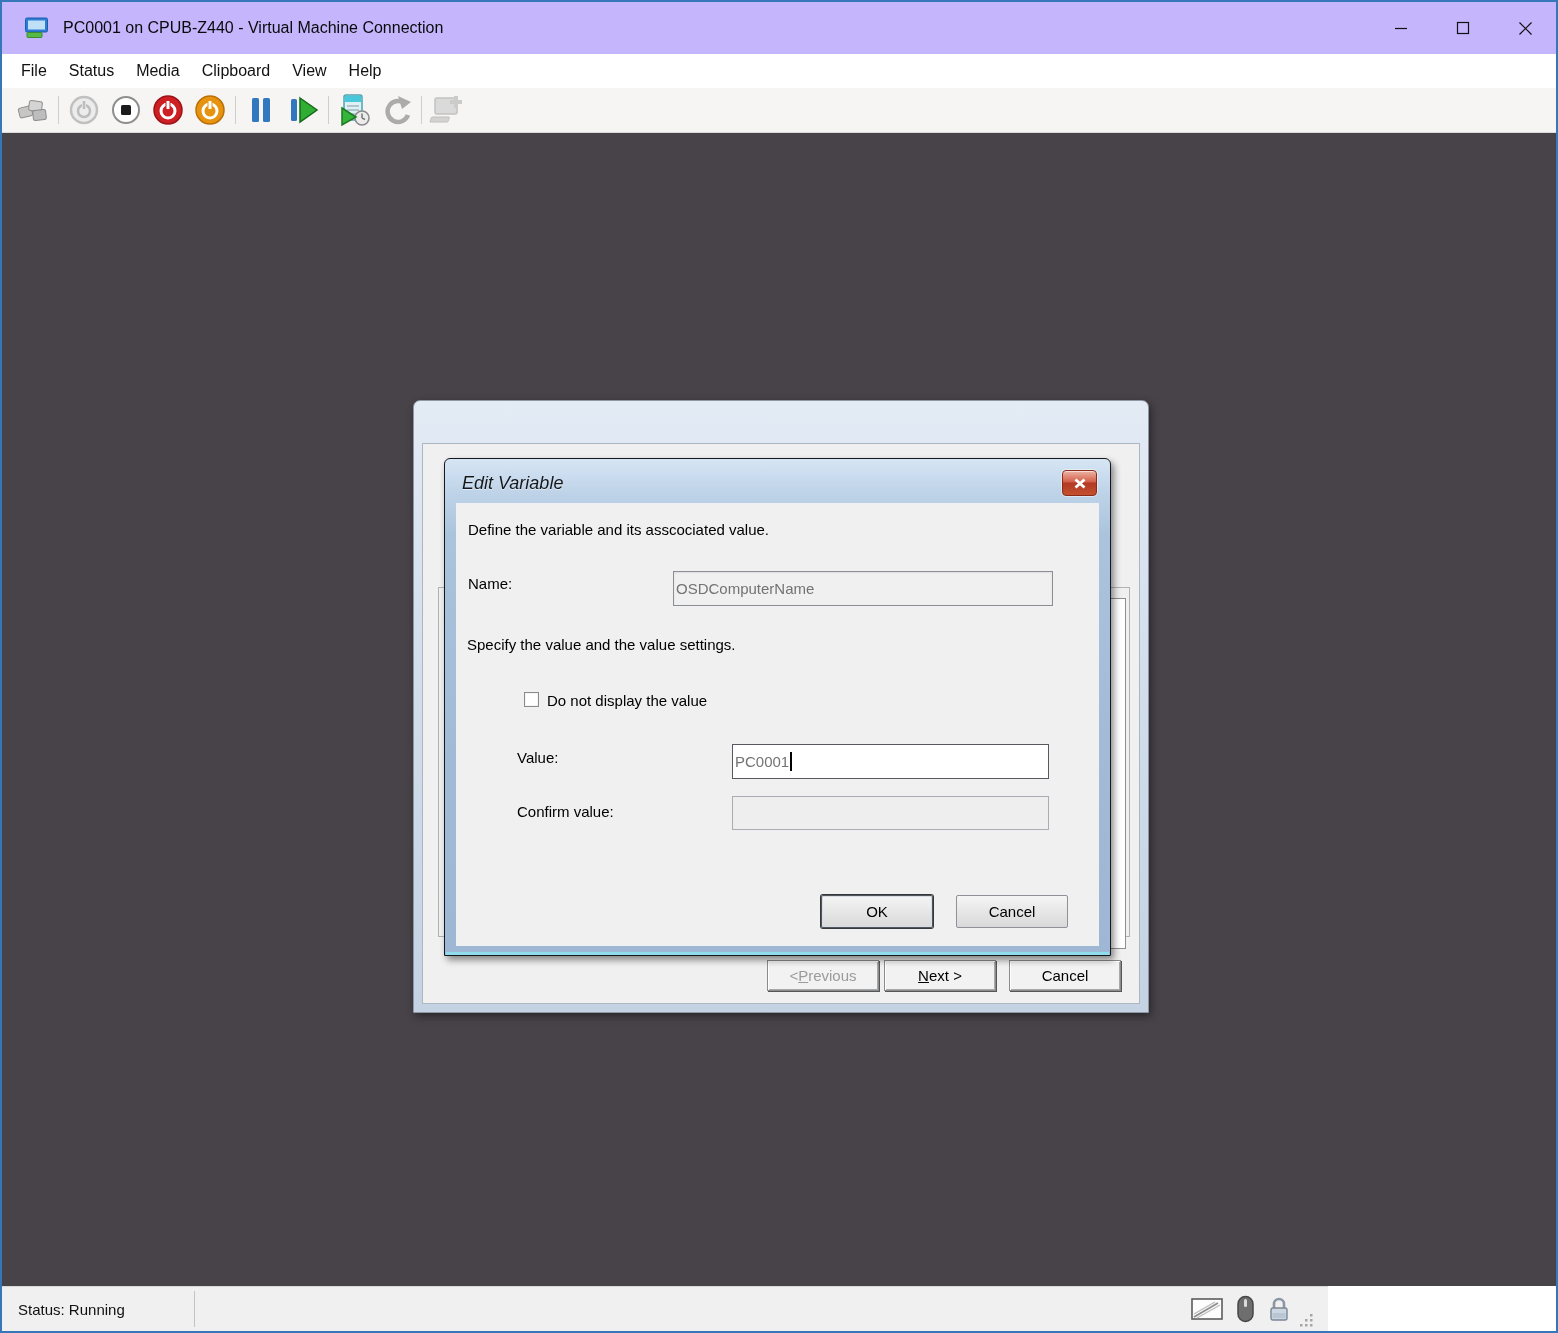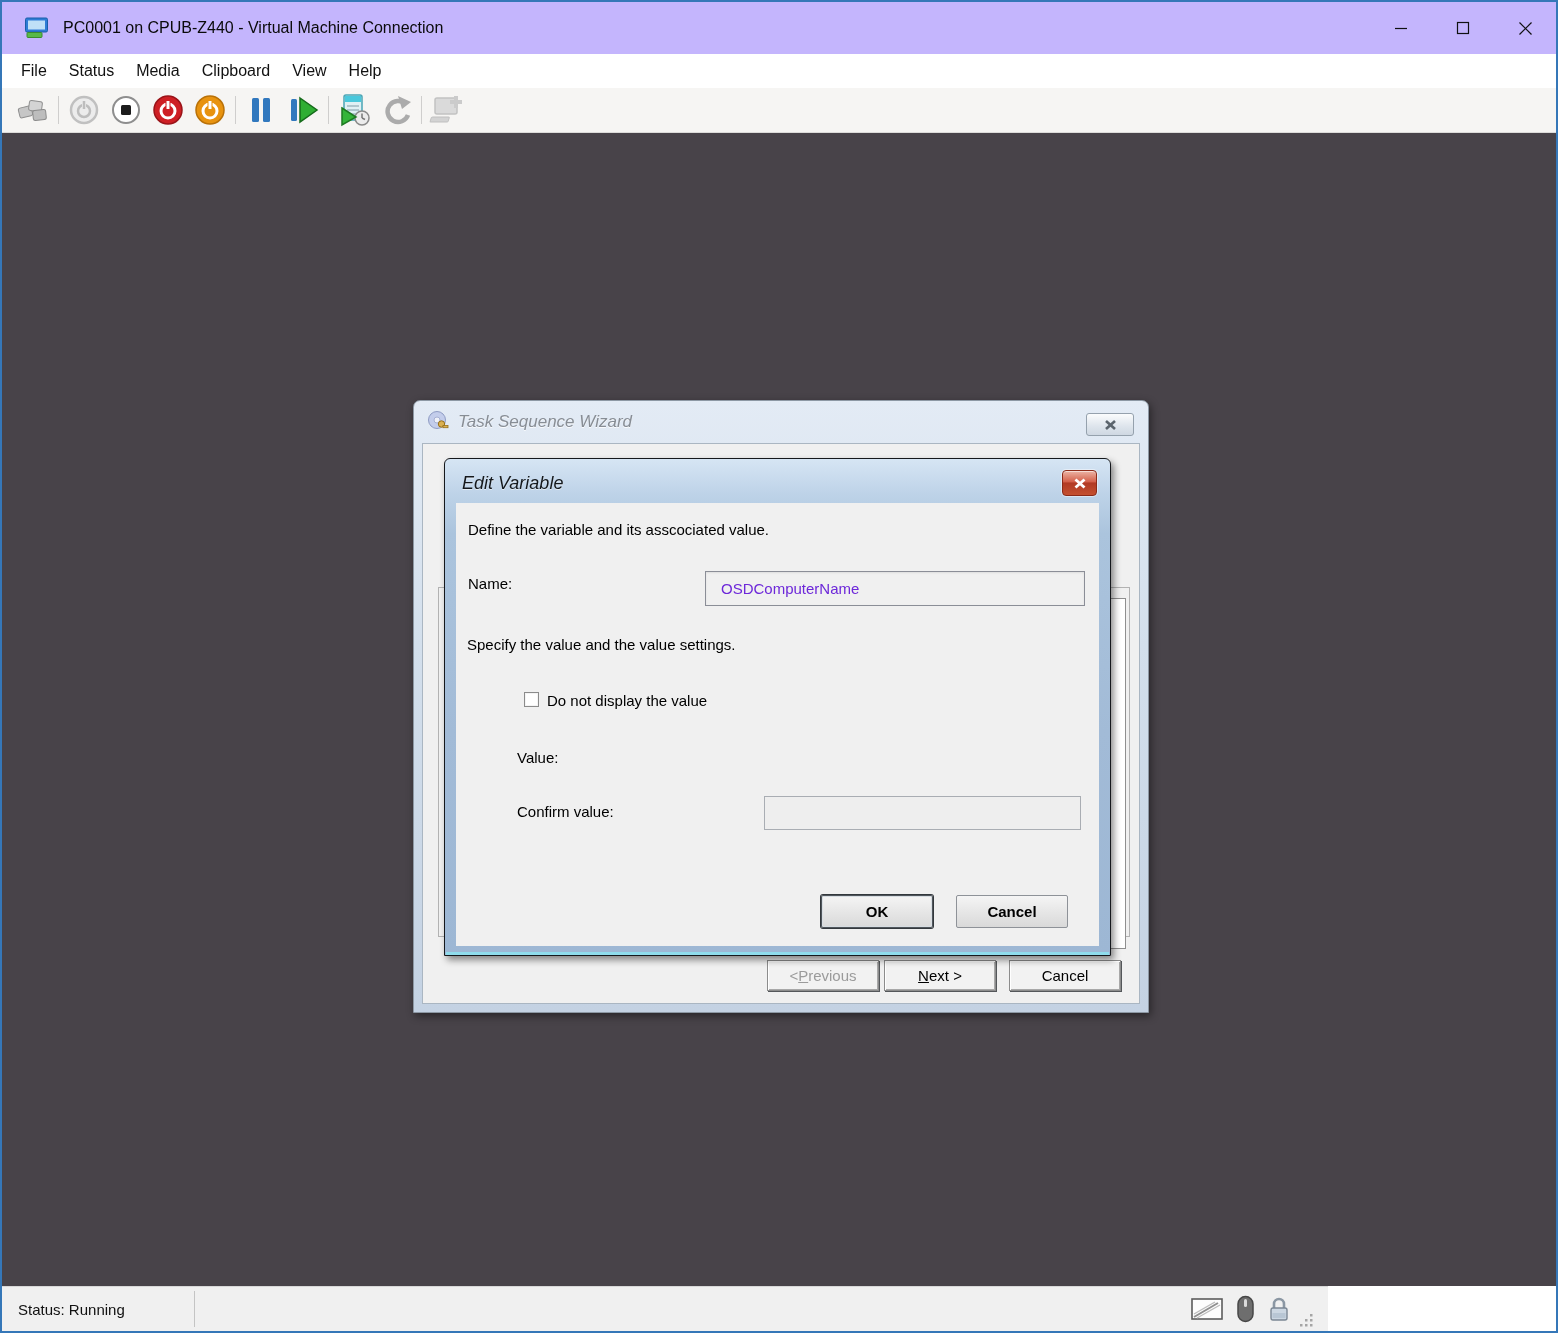--- a/index.html
+++ b/index.html
@@ -100,41 +100,41 @@
   }
   .edit-content {
     position:absolute; left:11px; right:11px; top:44px; bottom:9px;
     background:#f0f0f0;
     text-align:center;
   }
 
   .dlg-text { position:absolute; font-size:15px; color:#000; }
 
   .field {
-    position:absolute; font-size:15px; color:#6d28d9;
-    display:flex; align-items:center; padding-left:15px;margin-left:32px;
+    position:absolute; font-size:15px; color:#737373;
+    display:flex; align-items:center; padding-left:2px;
   }
   .field-readonly {
     background:#f0f0f0; border:1px solid #8b8e97;
     box-shadow:inset 0 1px 2px rgba(0,0,0,.08);
   }
   .field-active { background:#fff; border:1px solid #565a60; }
   .field-disabled { background:#eeeeee; border:1px solid #a9adb3; }
   .caret { display:inline-block; width:2px; height:19px; background:#000; margin-left:1px; vertical-align:middle; }
 
   .checkbox {
     position:absolute; width:15px; height:15px; background:#fff;
     border:1px solid #8b8b8b; box-shadow:inset 0 0 0 1px #f4f4f4;
   }
 
   .dlgbtn {
     position:absolute; width:112px; height:33px; font-size:15px; color:#000;
     background:linear-gradient(180deg,#f5f5f5,#e8e8e8 45%,#d9d9d9);
     border:1px solid #8e9298; border-radius:2px;
-    display:flex; align-items:center; justify-content:center;font-weight:bold;
+    display:flex; align-items:center; justify-content:center;
   }
   .dlgbtn.default {
     border:1px solid #50565c;
     box-shadow:0 0 0 1px #33383d, inset 0 0 0 1px #d7dde2;
   }
 
   
   .statusbar {
     position:absolute; left:0; top:1284px; width:1326px; height:45px;
     background:#f0f0f0; border-top:1px solid #d8d8d8;
@@ -265,35 +265,20 @@
         <rect x="25" y="2" width="4" height="12" fill="#cbcbcb"></rect>
         <rect x="21" y="6" width="12" height="4" fill="#cbcbcb"></rect>
         <rect x="10" y="23" width="18" height="5" rx="1" fill="#d3d3d3" stroke="#c0c0c0" transform="skewX(-18)"></rect>
       </svg>
     </div>
   </div>
 
   <div class="vmarea">
 
     <div class="wizard">
-      <div class="wizard-titlebar">
-        <svg class="wizard-icon" width="22" height="22" viewBox="0 0 22 22">
-          <circle cx="10" cy="10" r="8.5" fill="#c3cdeb" stroke="#8f9cc4" stroke-width="1"></circle>
-          <circle cx="10" cy="10" r="3" fill="#eef1f9" stroke="#a6b0d2"></circle>
-          <circle cx="14.5" cy="14" r="3.2" fill="#d9b052" stroke="#97701c"></circle>
-          <rect x="16" y="15.5" width="5" height="2.2" fill="#d9b052" stroke="#97701c" stroke-width="0.8"></rect>
-        </svg>
-        <span class="wizard-title">Task Sequence Wizard</span>
-        <div class="wizard-close">
-          <svg width="11" height="10" viewBox="0 0 11 10">
-            <line x1="1" y1="1" x2="10" y2="9" stroke="#5b646d" stroke-width="2.6"></line>
-            <line x1="10" y1="1" x2="1" y2="9" stroke="#5b646d" stroke-width="2.6"></line>
-          </svg>
-        </div>
-      </div>
       <div class="wizard-content">
         <div class="frag-groupbox"></div>
         <div class="frag-listbox"></div>
         <div class="wizard-buttons">
           <div class="navbtn disabled" style="left:344px; top:0;">
             <span>&lt; </span>
               <span class="u">P</span>
               <span>revious</span>
           </div>
           <div class="navbtn" style="left:461px; top:0;">
@@ -323,20 +308,24 @@
         <div class="field field-readonly" style="left:217px; top:68px; width:380px; height:35px;">
           <span>OSDComputerName</span>
         </div>
 
         <div class="dlg-text" style="left:11px; top:133px;">Specify the value and the value settings.</div>
 
         <div class="checkbox" style="left:68px; top:189px;"></div>
         <div class="dlg-text" style="left:91px; top:189px;">Do not display the value</div>
 
         <div class="dlg-text" style="left:61px; top:246px;">Value:</div>
+        <div class="field field-active" style="left:276px; top:241px; width:317px; height:35px;">
+          <span>PC0001</span>
+            <span class="caret"></span>
+        </div>
 
         <div class="dlg-text" style="left:61px; top:300px;">Confirm value:</div>
         <div class="field field-disabled" style="left:276px; top:293px; width:317px; height:34px;">
           <span></span>
         </div>
 
         <div class="dlgbtn default" style="left:365px; top:392px;">
           <span>OK</span>
         </div>
         <div class="dlgbtn" style="left:500px; top:392px;">

